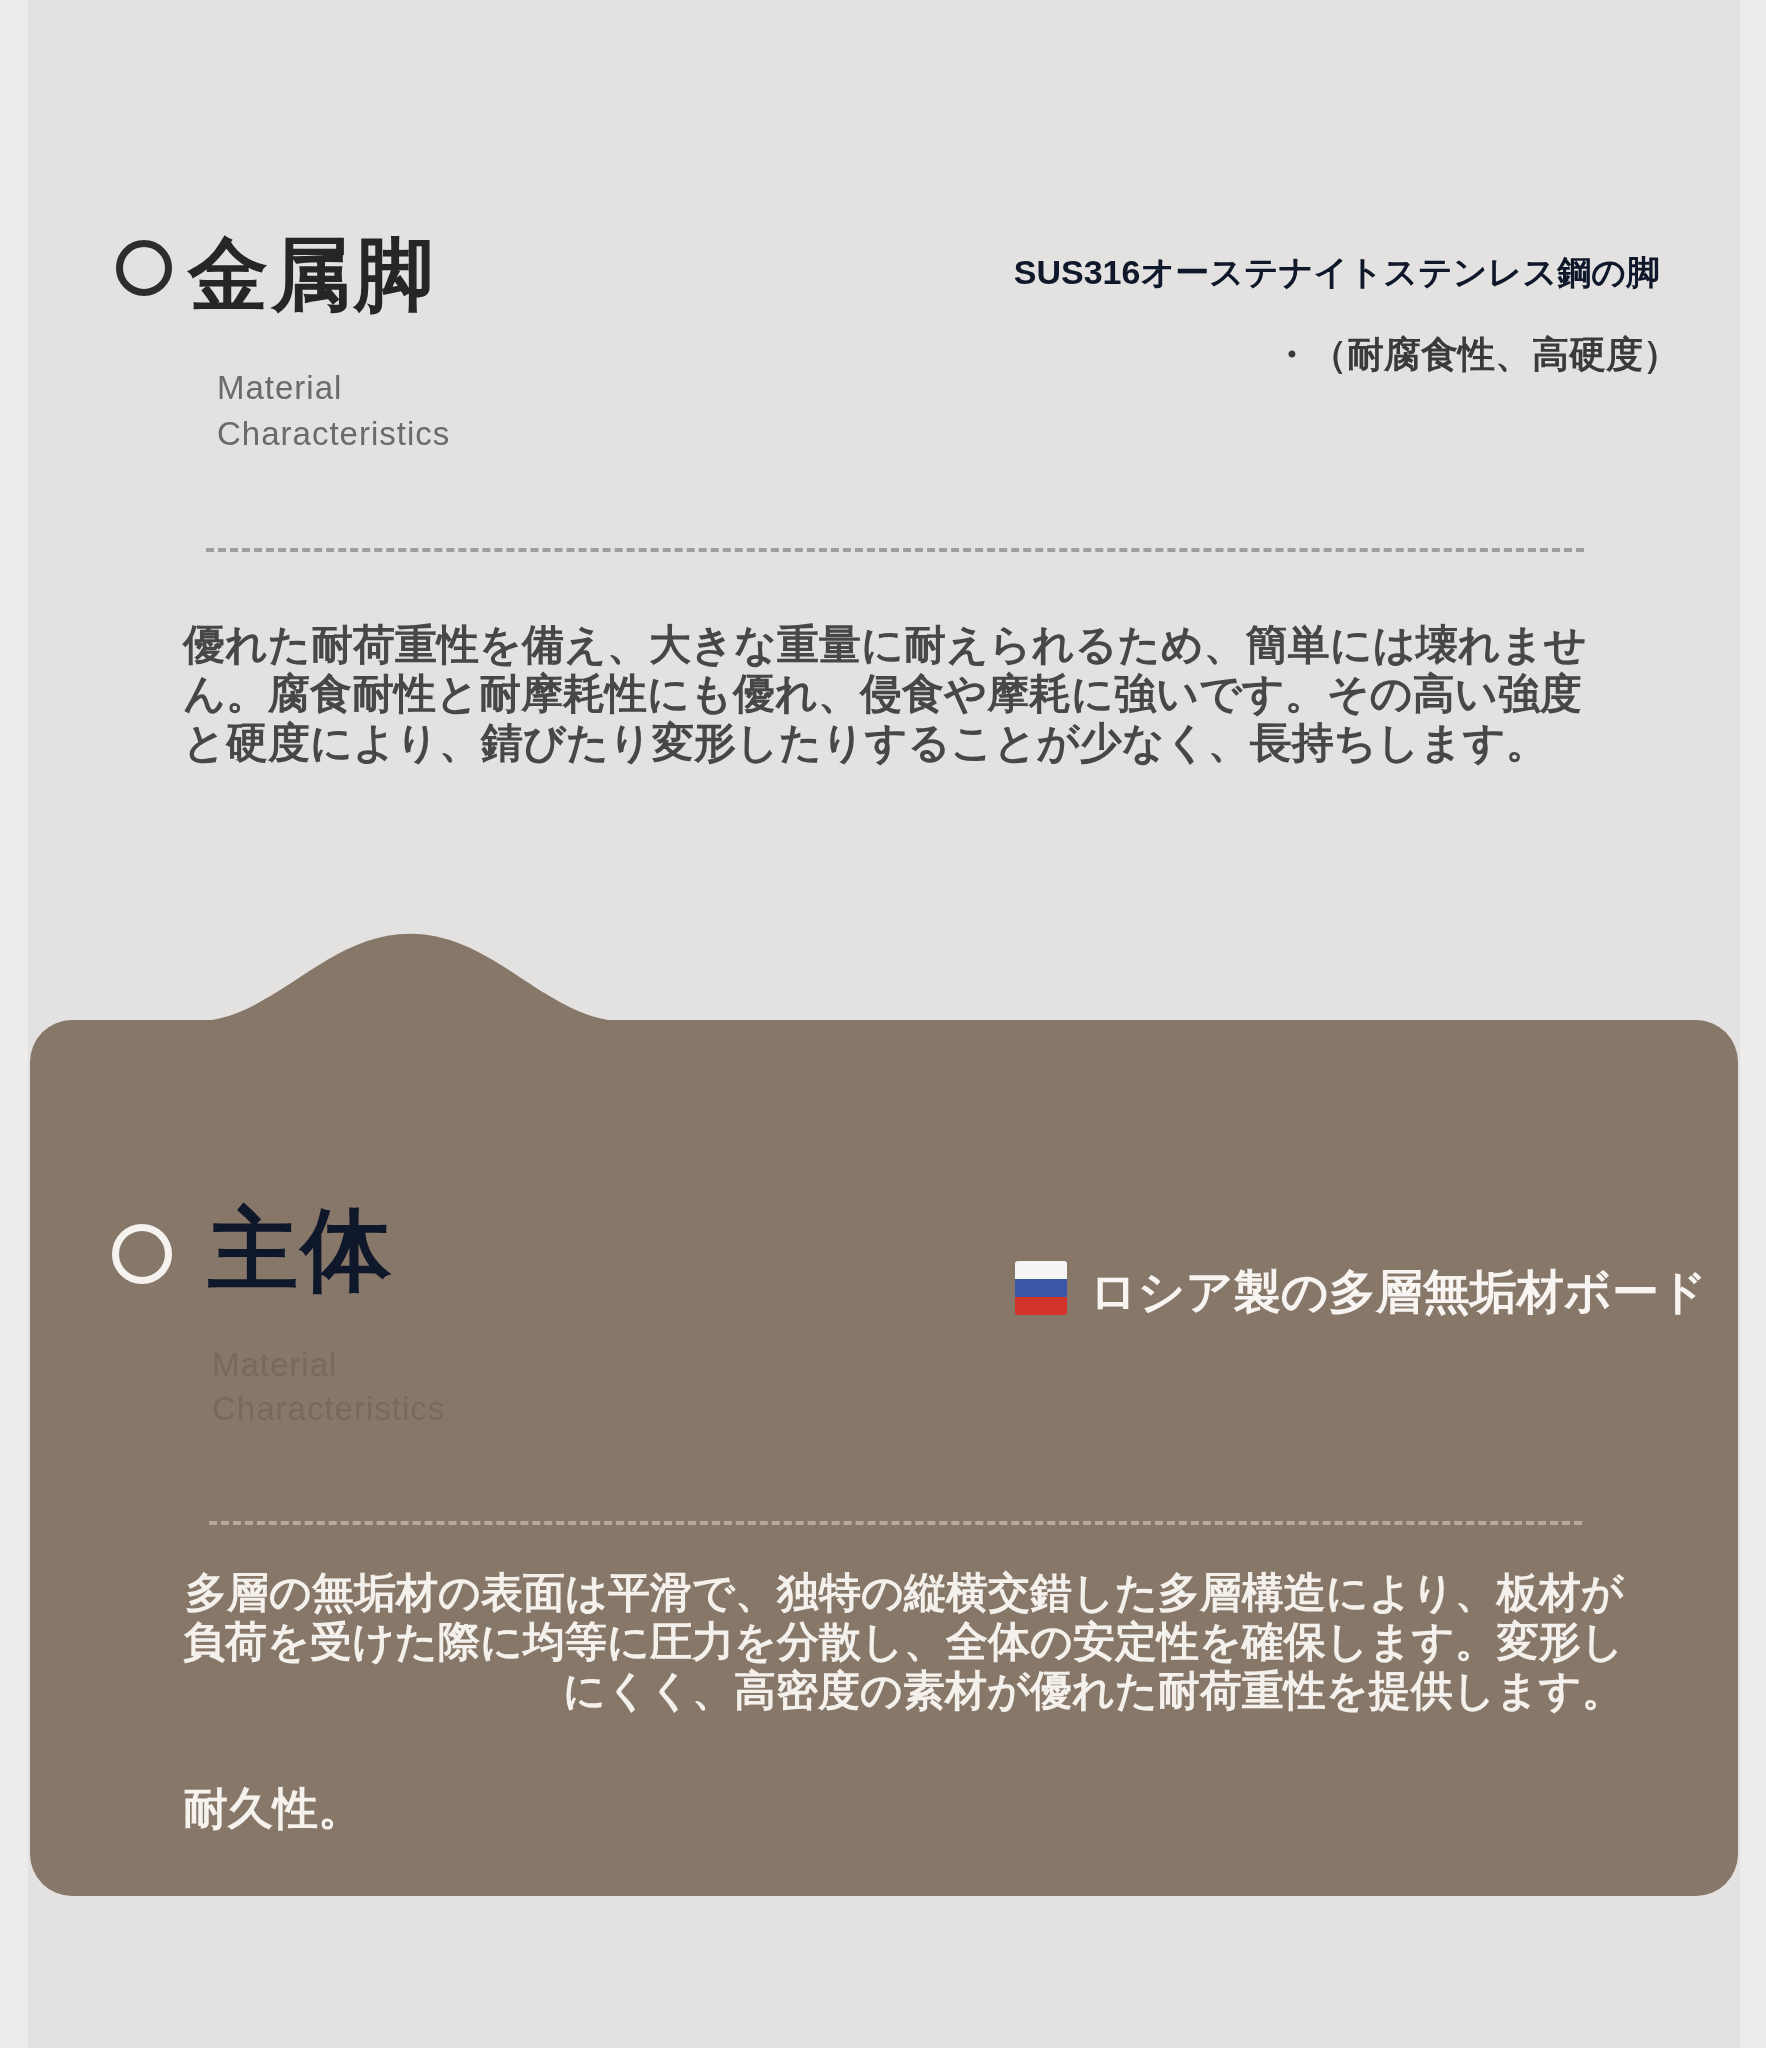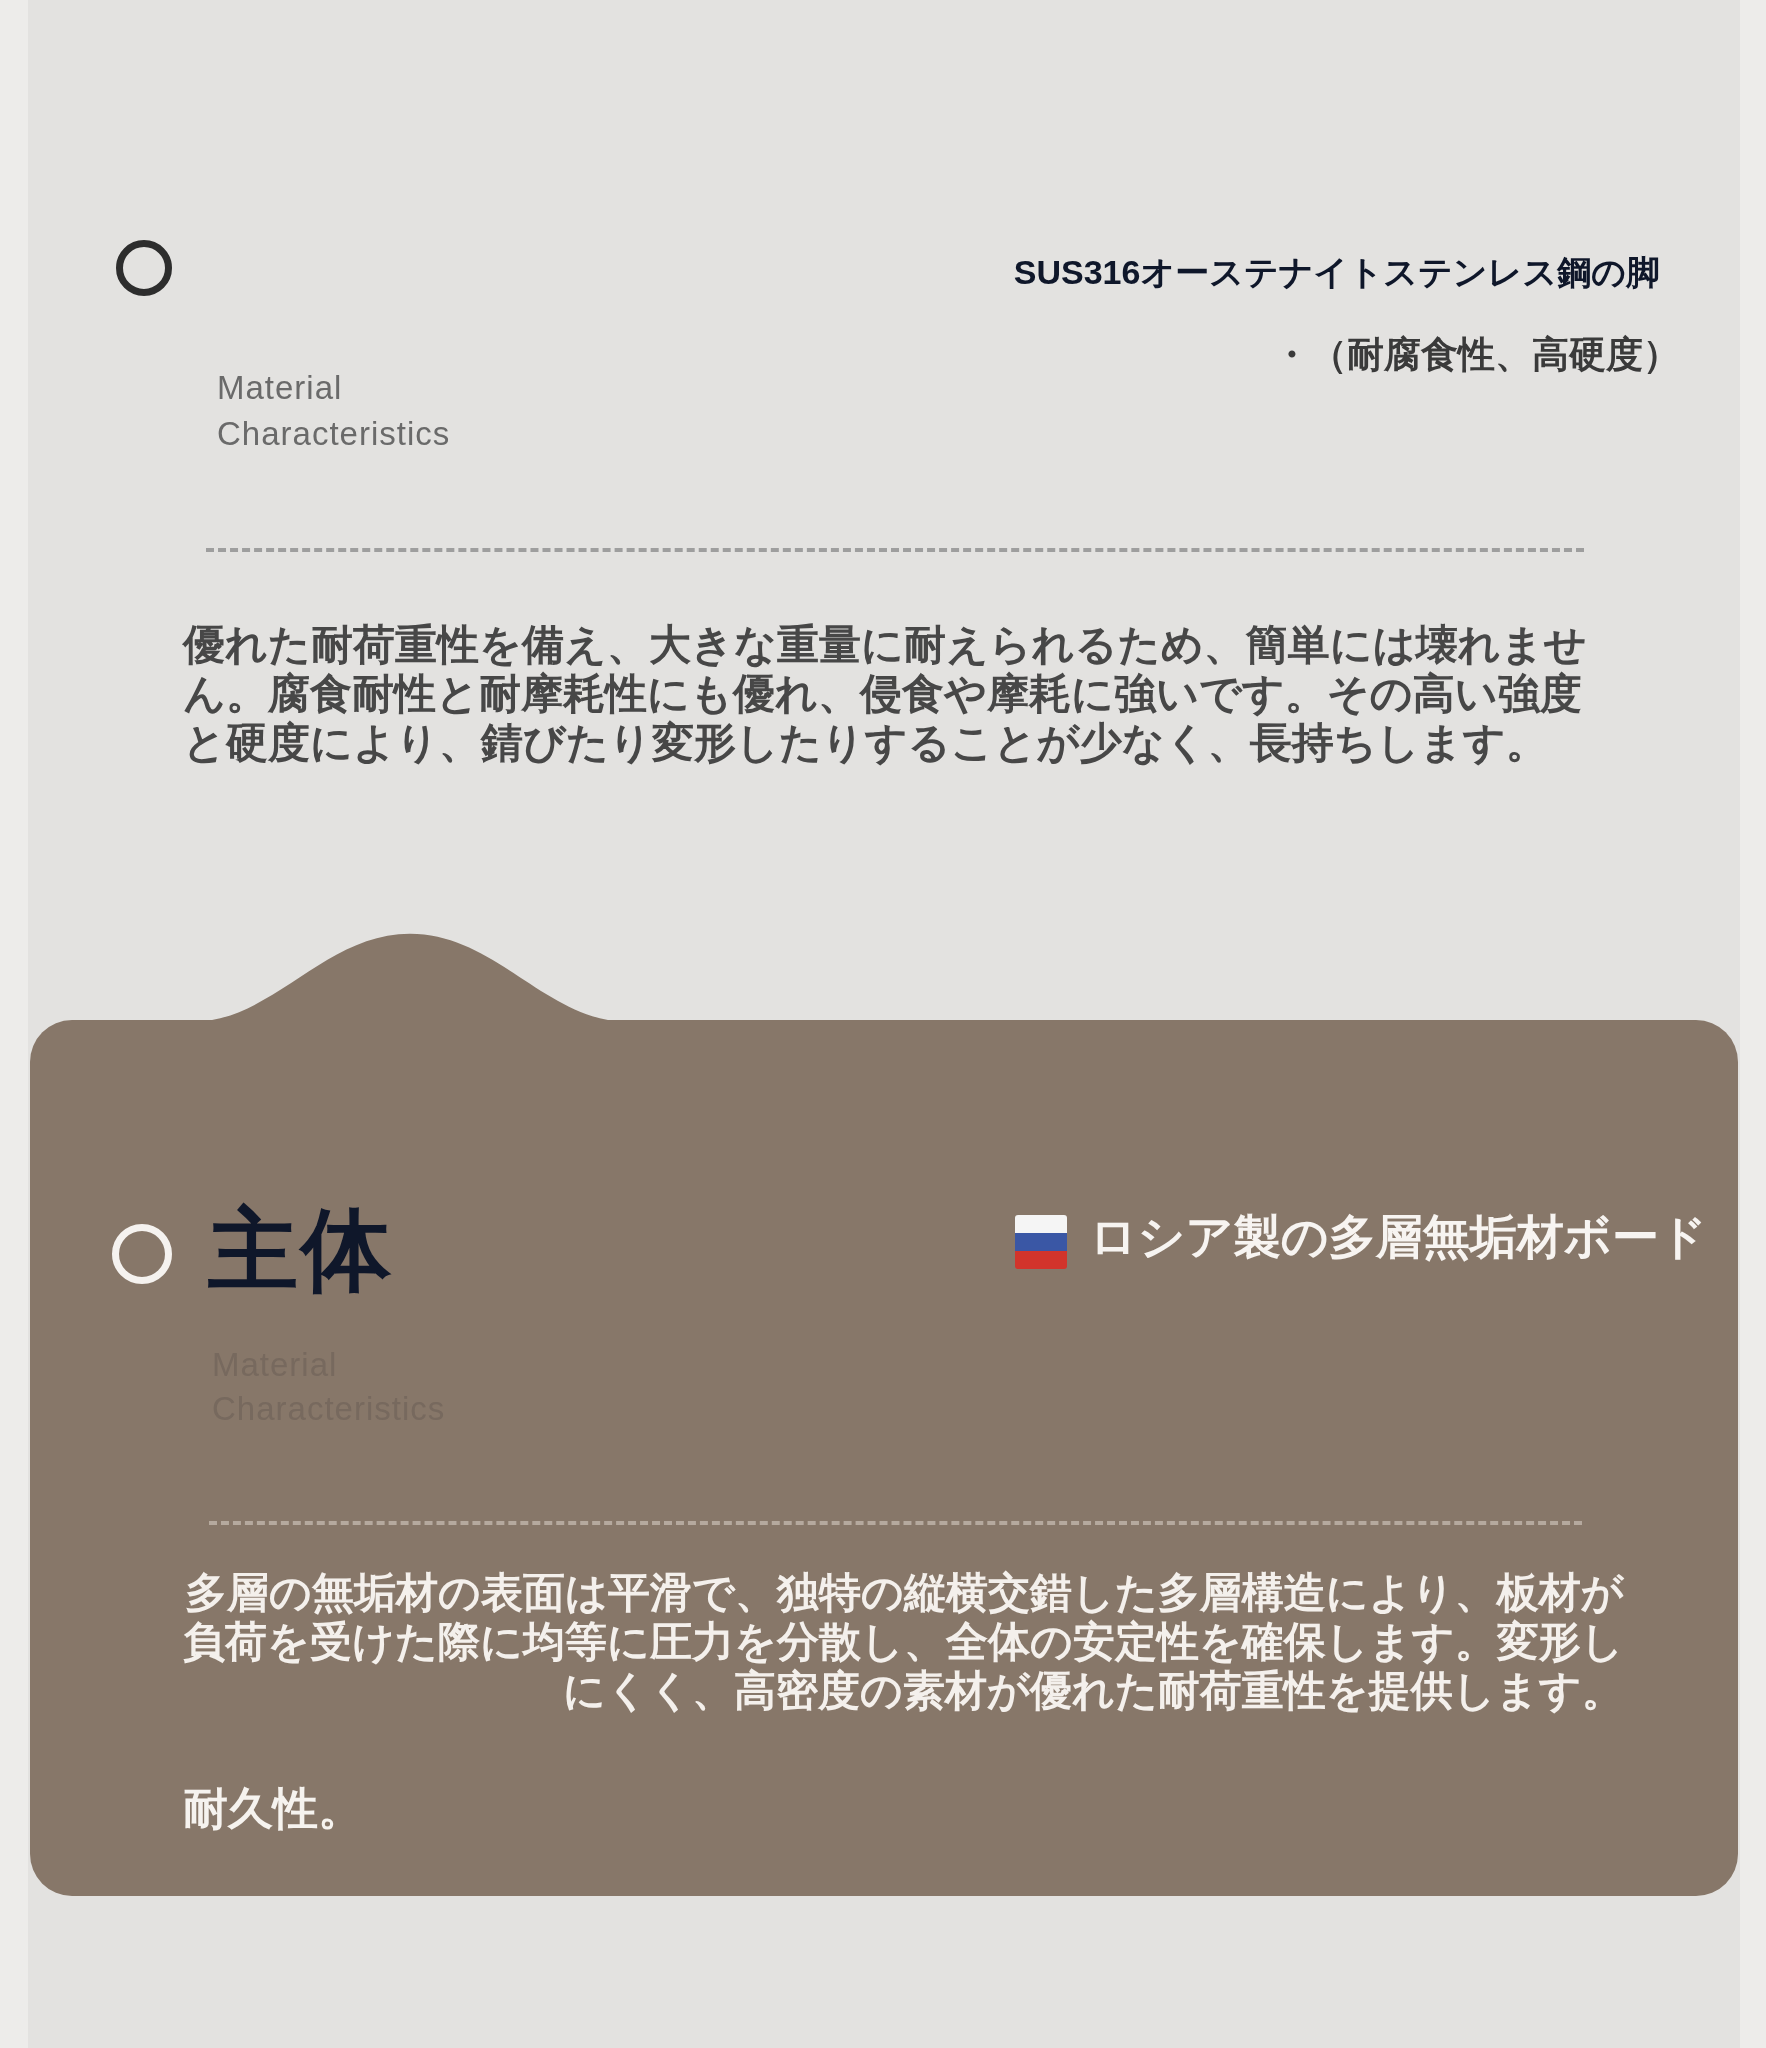--- a/index.html
+++ b/index.html
@@ -35,40 +35,41 @@
   .panel{
     position:absolute;left:30px;top:1020px;width:1708px;height:876px;
     background:#877769;border-radius:42px;
   }
   .bump{position:absolute;left:195px;top:924px;width:430px;height:98px;display:block;}
 
   .ring.light{left:112px;top:1224px;width:60px;height:60px;border:7px solid #f5f2ef;}
   .sec-title.bottom{left:208px;top:1190px;font-size:90px;color:#0f172a;}
   .sec-sub.bottom{left:212px;top:1308px;color:#77695e;line-height:44px;}
 
-  .spec2-row{position:absolute;right:59px;top:1206px;display:flex;align-items:flex-end;gap:22px;padding-left:28px;}
+  .spec2-row{position:absolute;right:59px;top:1261px;display:flex;align-items:flex-start;gap:22px;padding-left:28px;}
   .flag{width:52px;height:54px;display:flex;flex-direction:column;border-radius:3px;overflow:hidden;flex:0 0 auto;}
   .flag div{flex:1;}
   .spec2-main{font-size:47px;font-weight:700;color:#f7f4f1;white-space:nowrap;}
   .spec2-sub{position:absolute;right:133px;top:1306px;font-size:38px;font-weight:700;color:#f2ede9;white-space:nowrap;}
 
   .divider.bottom{left:209px;top:1521px;width:1373px;border-top-color:#b5a99e;}
   .para.bottom{left:183px;top:1568px;color:#f4f0ec;text-align:right;}
   .durability{position:absolute;left:183px;top:1779px;font-size:45px;font-weight:700;color:#f6f3ef;white-space:nowrap;}
 </style>
 </head>
 <body>
 
 <div class="canvas">
 
   <div class="edge-strip left"></div>
   <div class="edge-strip right"></div>
 
   <div class="ring dark"></div>
 
+  <div class="sec-title top">金属脚</div>
 
   <div class="sec-sub top">Material
 Characteristics</div>
 
   <div class="spec1-main">SUS316オーステナイトステンレス鋼の脚</div>
 
   <div class="spec1-bullet">・（耐腐食性、高硬度）</div>
 
   <div class="divider top"></div>
 

